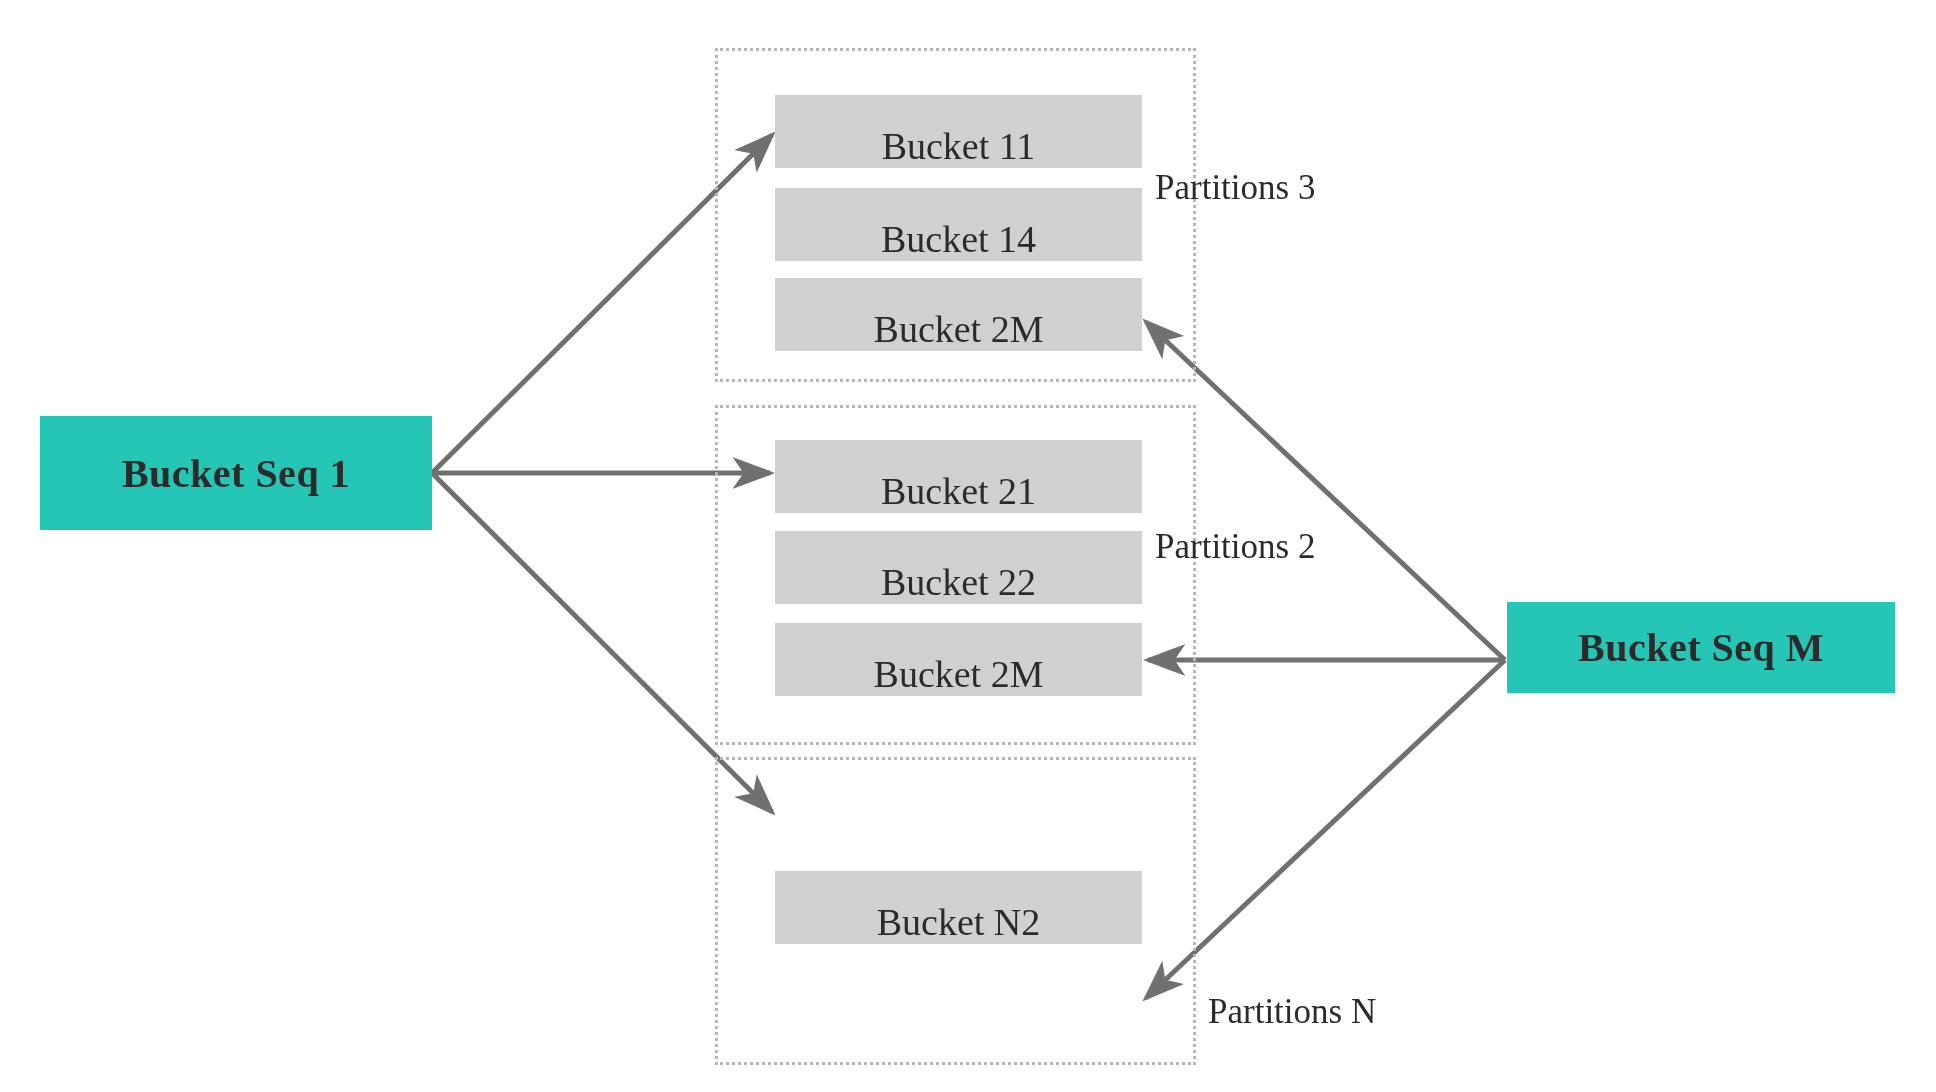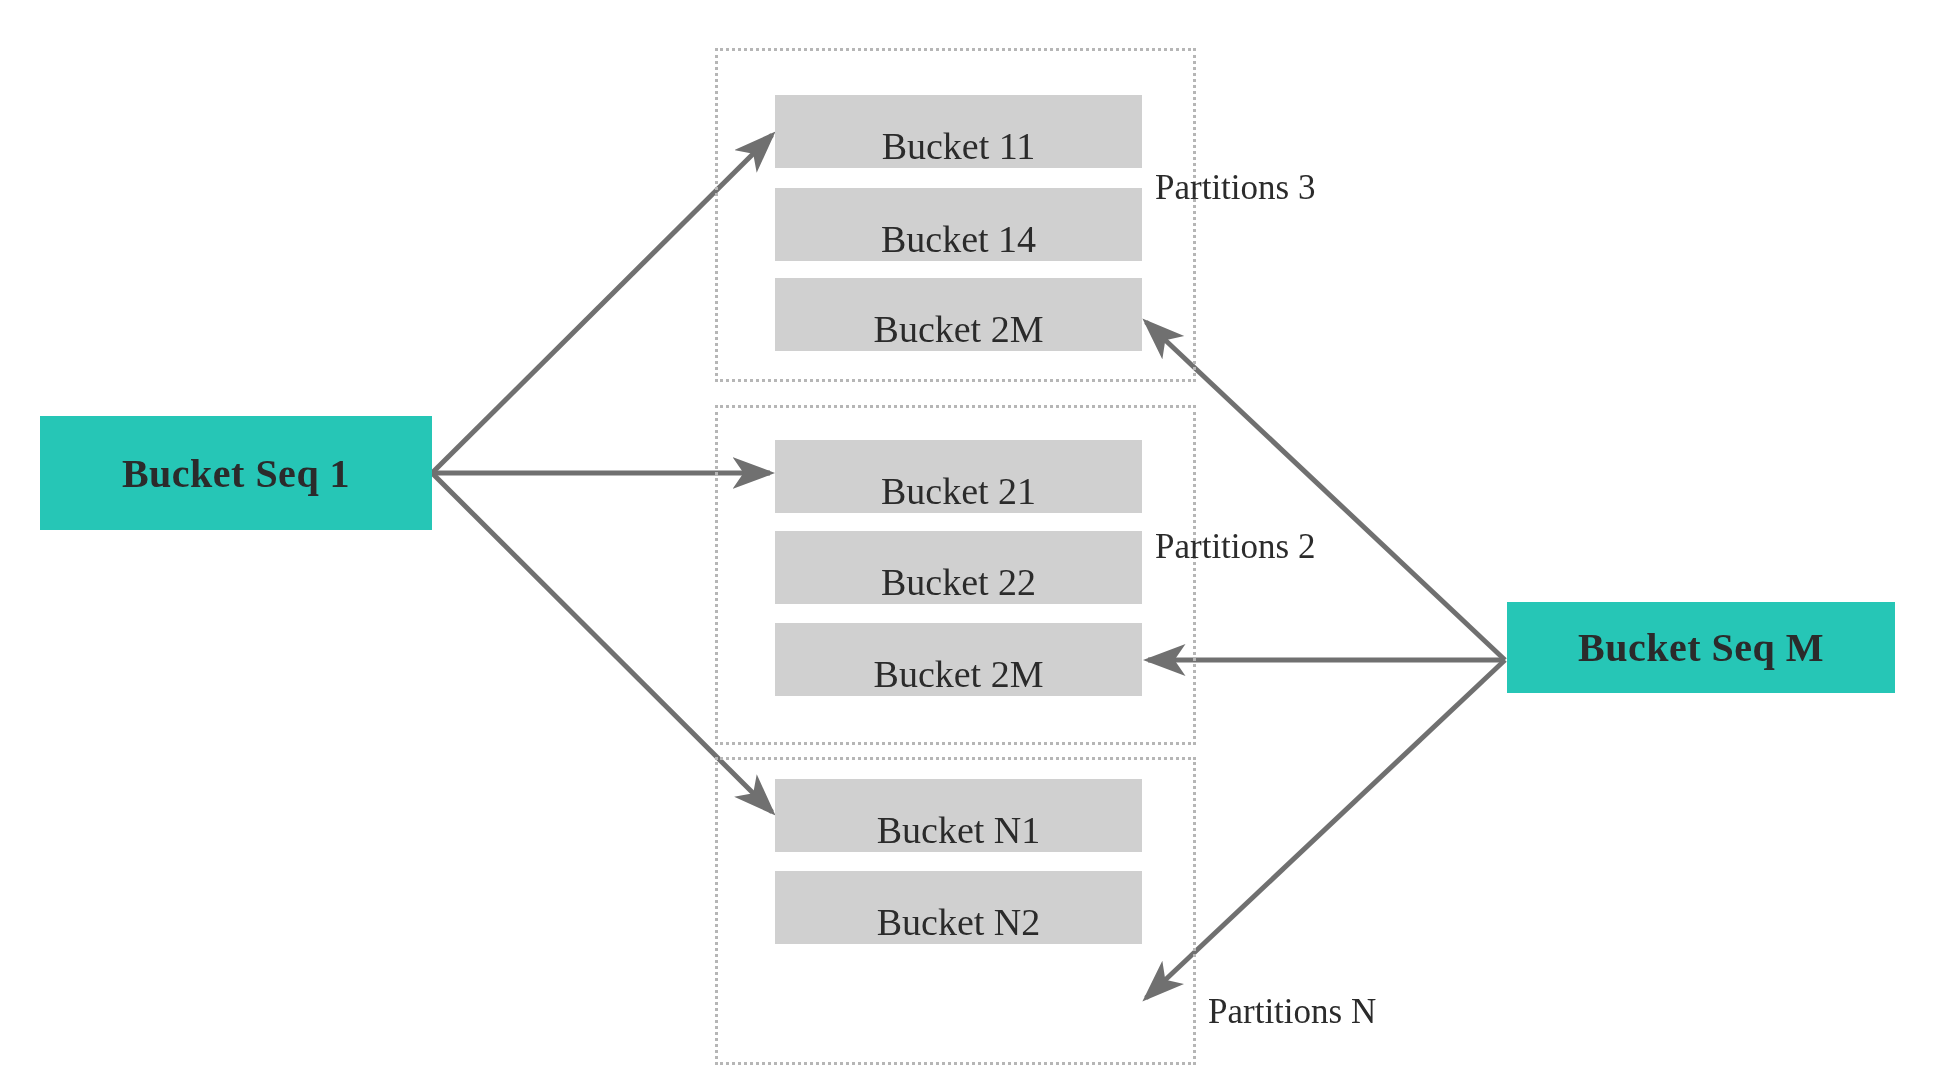--- a/index.html
+++ b/index.html
@@ -118,23 +118,20 @@
     </div>
     <div class="bucket" style="top:123px">
       <span>Bucket 22</span>
     </div>
     <div class="bucket" style="top:215px">
       <span>Bucket 2M</span>
     </div>
   </div>
 
   <div id="partition-3" class="partition-group">
-    <div class="bucket" style="top:19px">
-      <span>Bucket N1</span>
-    </div>
     <div class="bucket" style="top:111px">
       <span>Bucket N2</span>
     </div>
   </div>
 
   <div id="label-p1" class="partition-label">Partitions 3</div>
   <div id="label-p2" class="partition-label">Partitions 2</div>
   <div id="label-p3" class="partition-label">Partitions N</div>
 
 </div>

